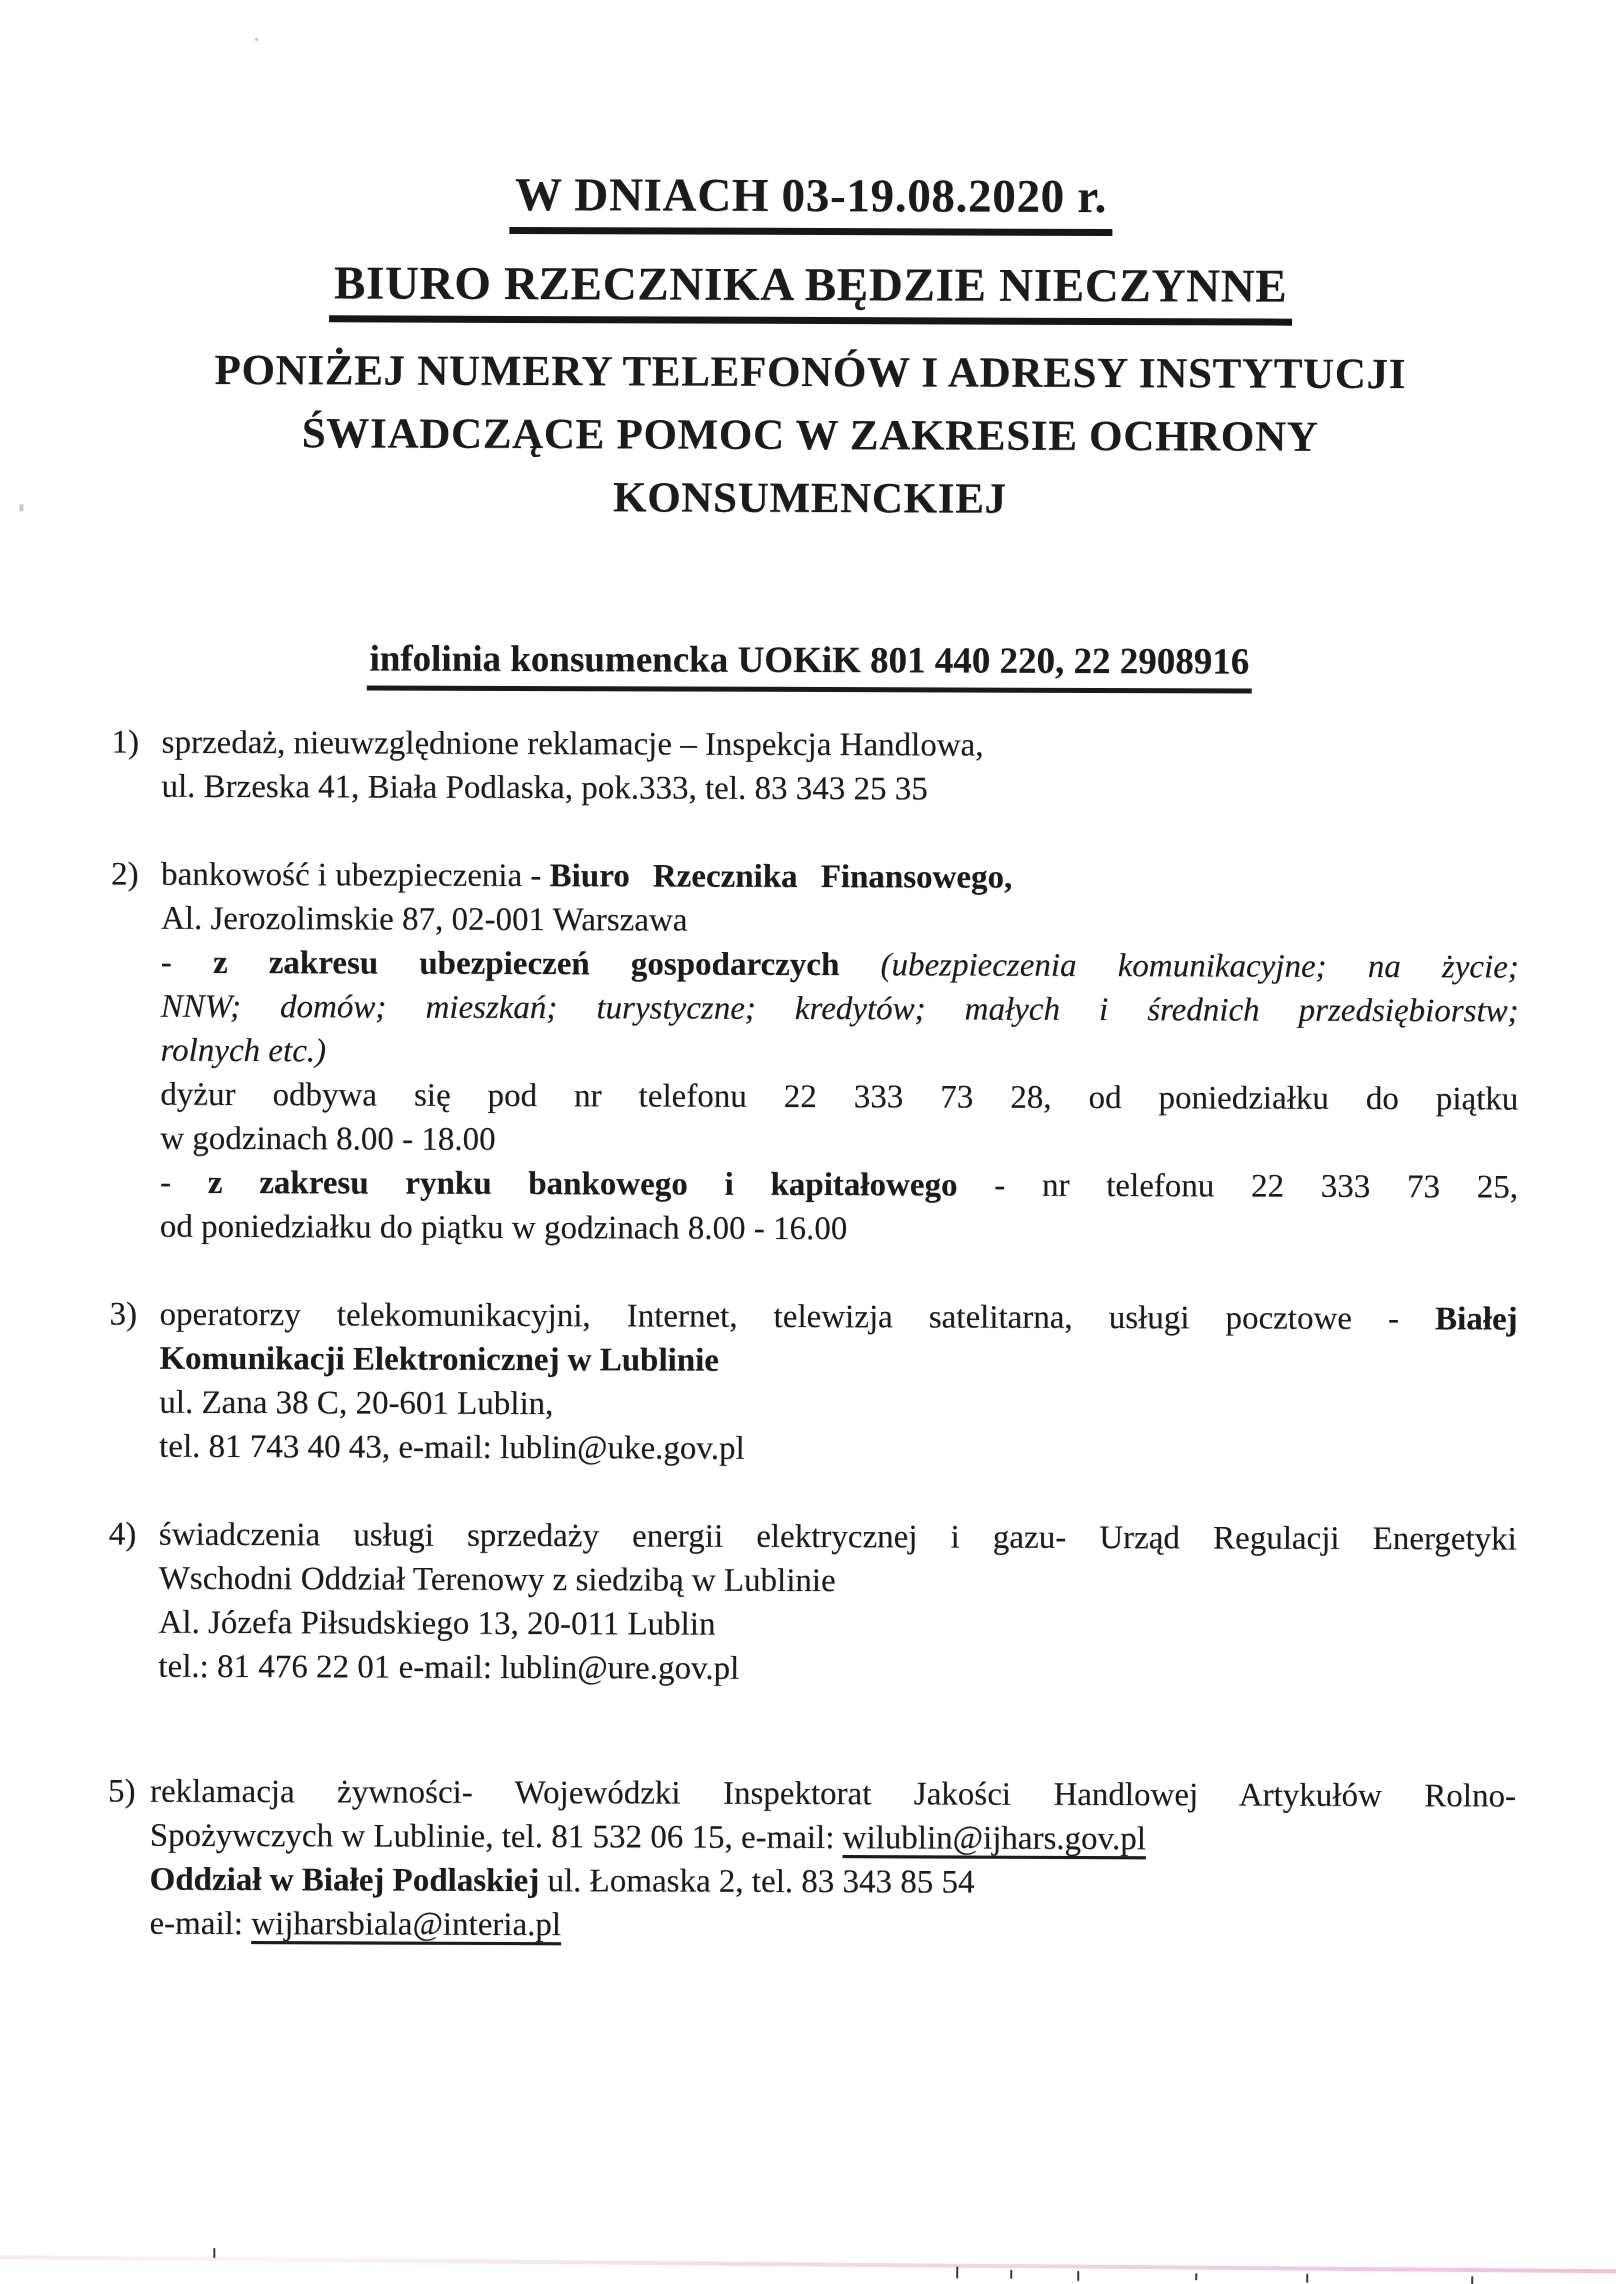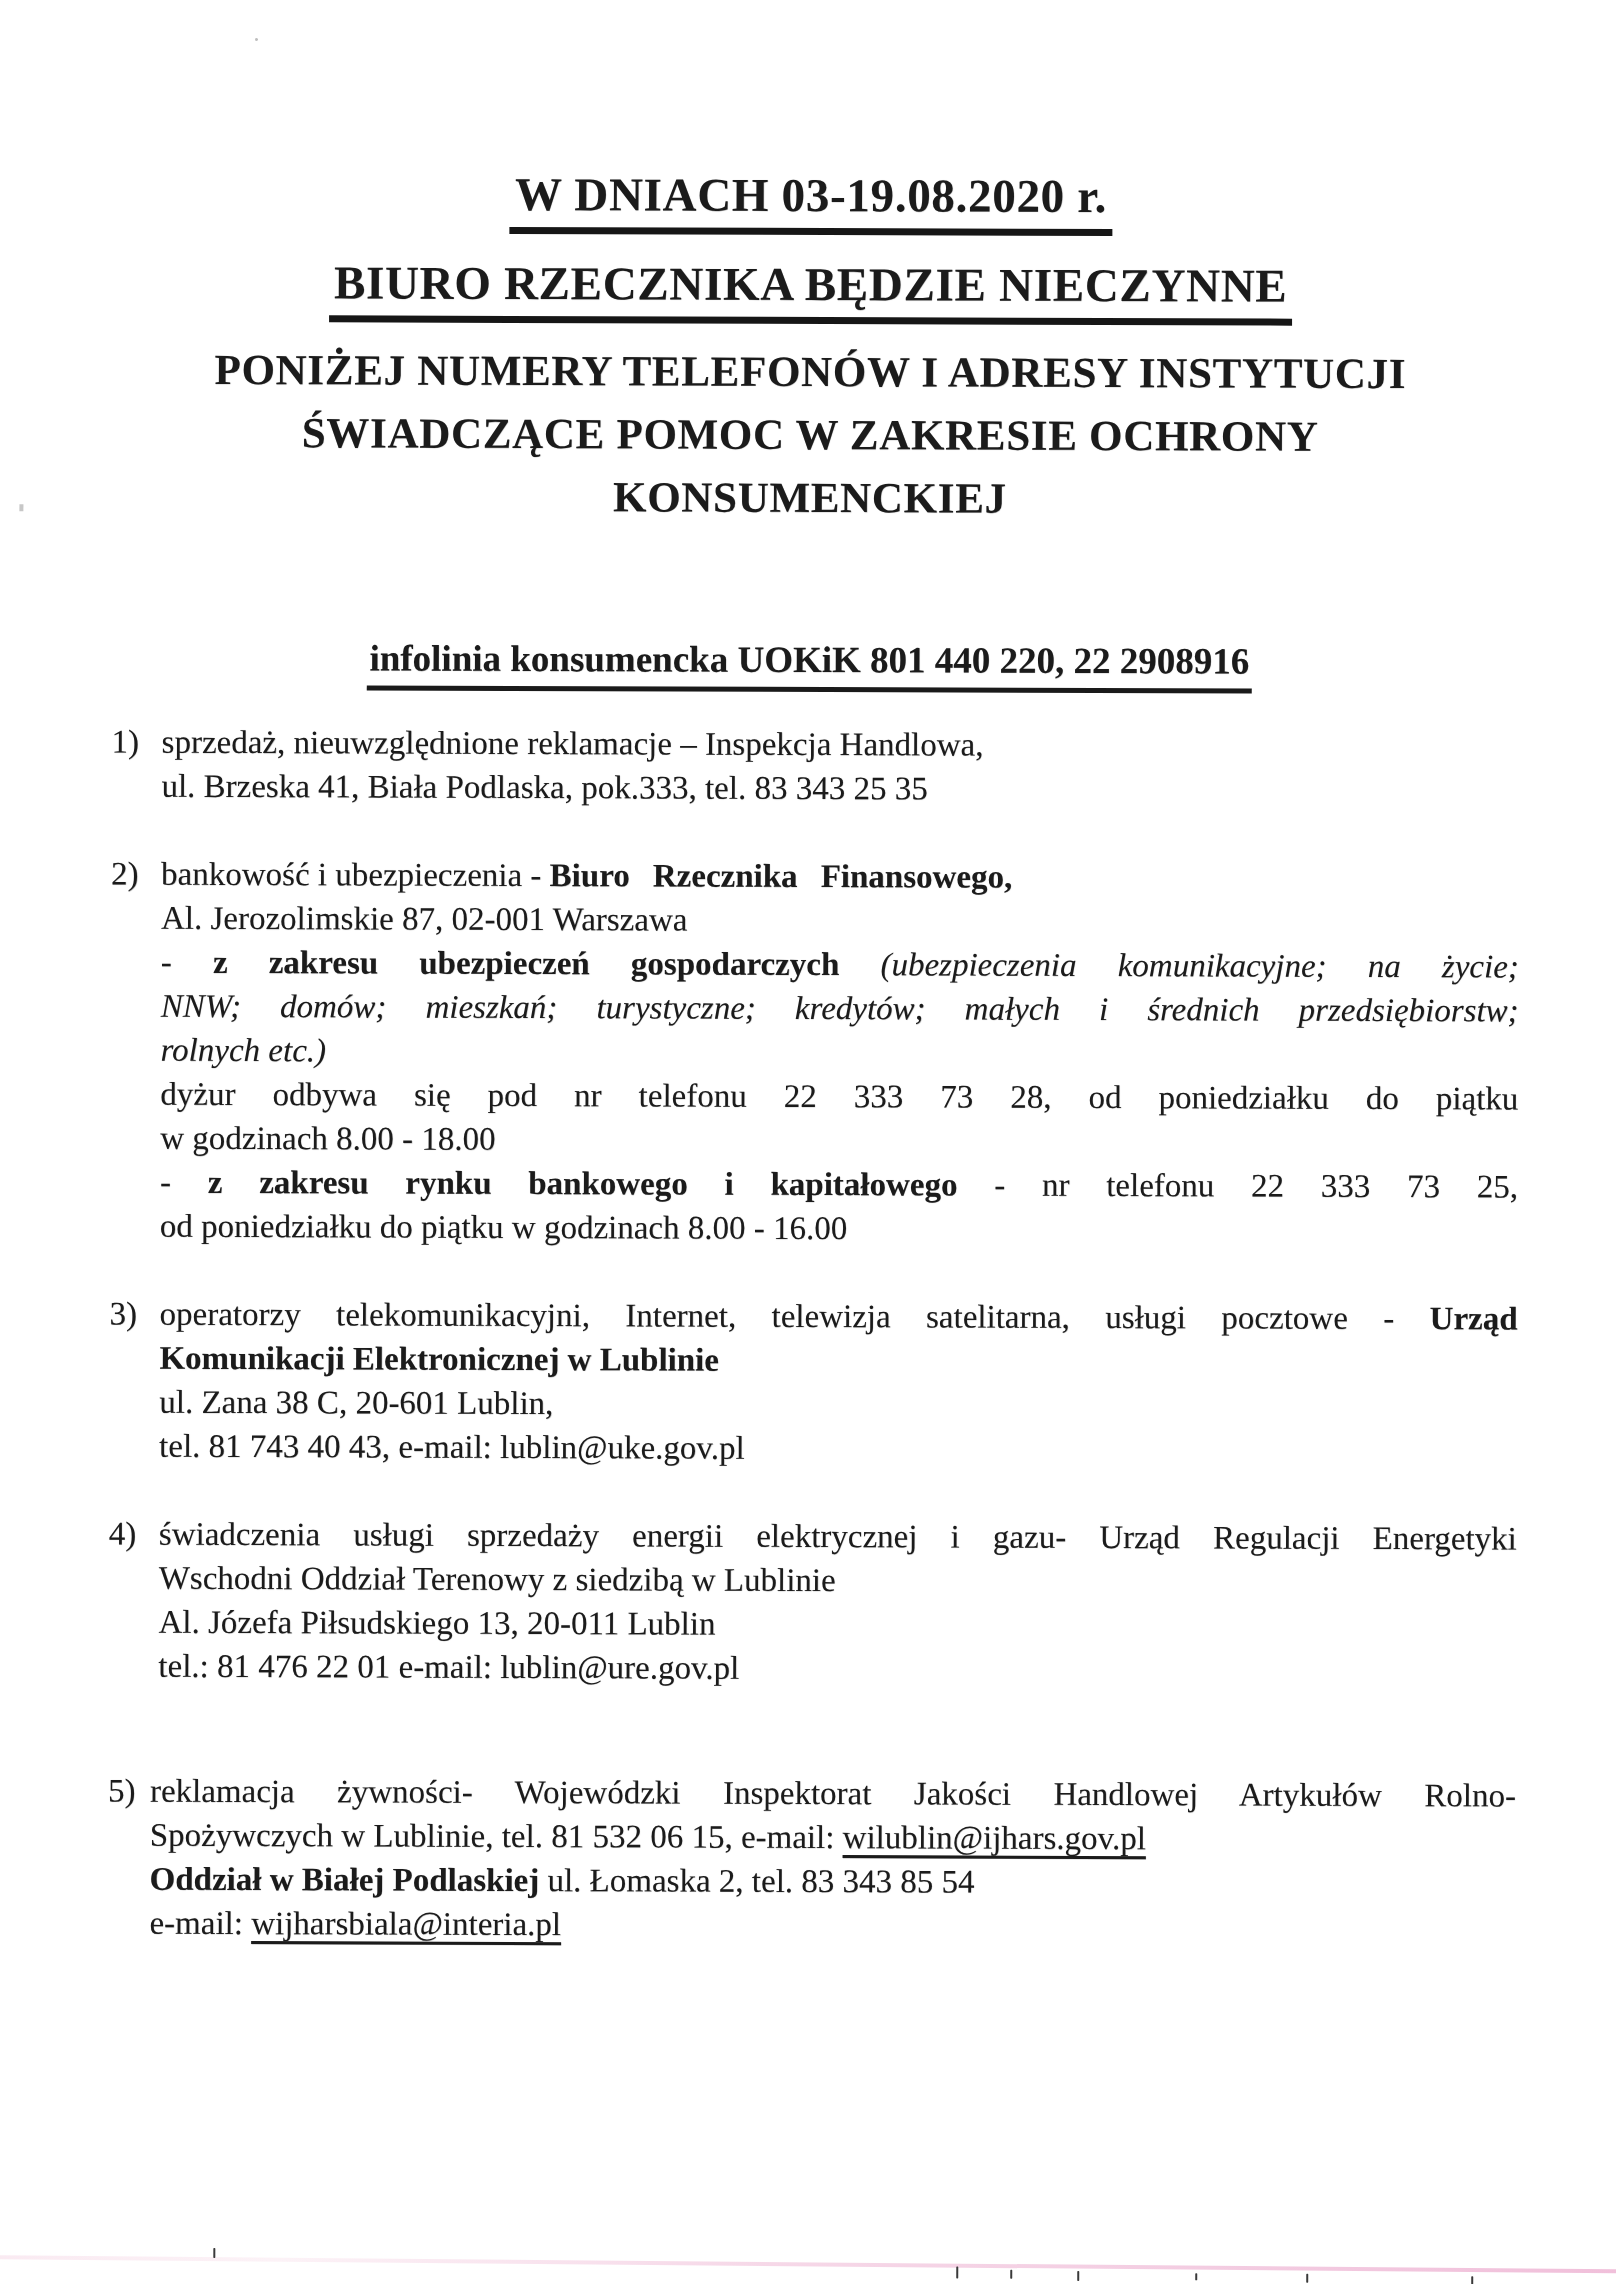--- a/index.html
+++ b/index.html
@@ -110,21 +110,21 @@
         <div class="line stretch"><span class="seg regular">- </span><span class="seg bold">z zakresu ubezpieczeń gospodarczych </span><span class="seg italic">(ubezpieczenia komunikacyjne; na życie;</span></div>
         <div class="line stretch"><span class="seg italic">NNW; domów; mieszkań; turystyczne; kredytów; małych i średnich przedsiębiorstw;</span></div>
         <div class="line"><span class="seg italic">rolnych etc.)</span></div>
         <div class="line stretch"><span class="seg regular">dyżur odbywa się pod nr telefonu 22 333 73 28, od poniedziałku do piątku</span></div>
         <div class="line"><span class="seg regular">w godzinach 8.00 - 18.00</span></div>
         <div class="line stretch"><span class="seg regular">- </span><span class="seg bold">z zakresu rynku bankowego i kapitałowego</span><span class="seg regular"> - nr telefonu 22 333 73 25,</span></div>
         <div class="line"><span class="seg regular">od poniedziałku do piątku w godzinach 8.00 - 16.00</span></div>
       </div>
       <div class="item">
         <span class="num">3)</span>
-        <div class="line stretch"><span class="seg regular">operatorzy telekomunikacyjni, Internet, telewizja satelitarna, usługi pocztowe - </span><span class="seg bold">Urząd</span></div>
+        <div class="line stretch"><span class="seg regular">operatorzy telekomunikacyjni, Internet, telewizja satelitarna, usługi pocztowe - </span><span class="seg bold">Białej</span></div>
         <div class="line"><span class="seg bold">Komunikacji Elektronicznej  w Lublinie</span></div>
         <div class="line"><span class="seg regular">ul. Zana 38 C, 20-601 Lublin,</span></div>
         <div class="line"><span class="seg regular">tel. 81 743 40 43, e-mail: lublin@uke.gov.pl</span></div>
       </div>
       <div class="item">
         <span class="num">4)</span>
         <div class="line stretch"><span class="seg regular">świadczenia usługi sprzedaży energii elektrycznej i gazu- Urząd Regulacji Energetyki</span></div>
         <div class="line"><span class="seg regular">Wschodni Oddział Terenowy z siedzibą w Lublinie</span></div>
         <div class="line"><span class="seg regular">Al. Józefa Piłsudskiego 13, 20-011 Lublin</span></div>
         <div class="line"><span class="seg regular">tel.: 81 476 22 01 e-mail: lublin@ure.gov.pl</span></div>

